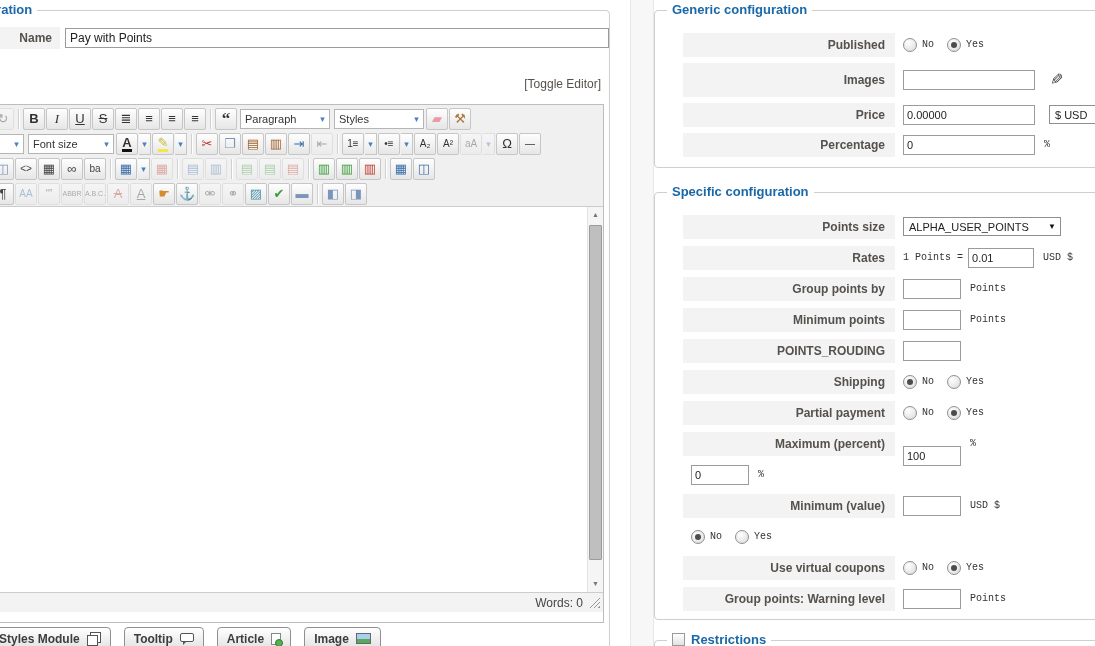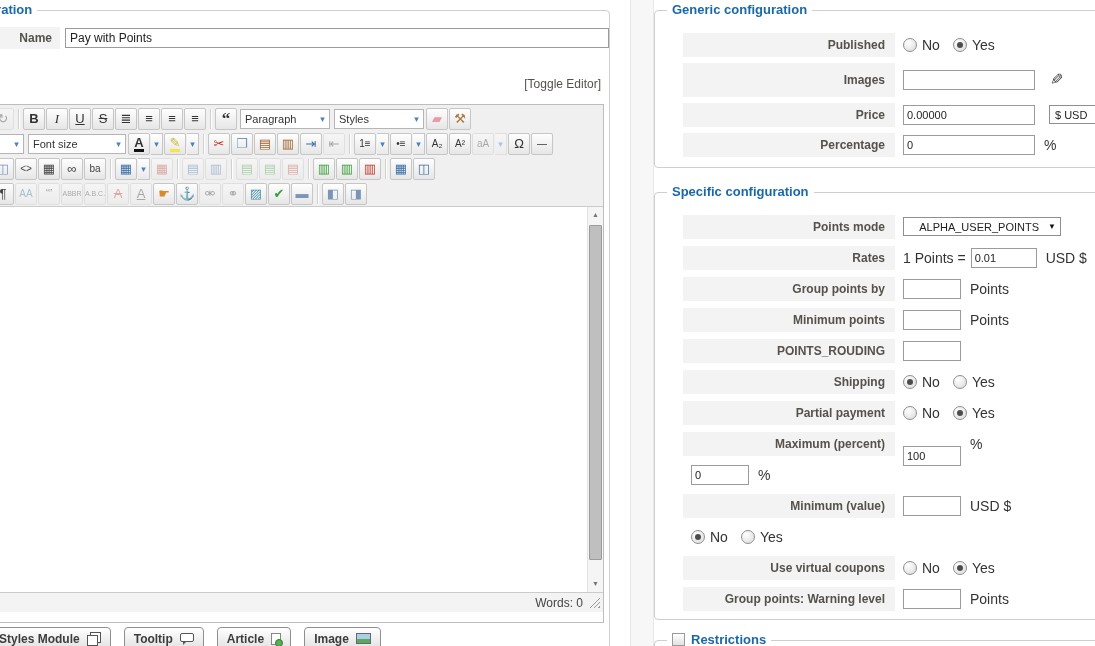--- a/index.html
+++ b/index.html
@@ -74,25 +74,25 @@
   #specific{left:652px;top:192px;width:470px;height:428px;}
   #restrict{left:652px;top:640px;width:470px;height:50px;}
   .fs .fs-legend{left:12px;}
   .rows{margin:16px 14px 0 16px;display:flex;flex-direction:column;gap:6px;}
   #specific .rows{gap:7px;margin-top:16px;}
   .frow{display:flex;align-items:stretch;height:24px;}
   .flabel{width:212px;flex:none;background:#f3f3f3;color:var(--labelc,#55514d);font-weight:bold;font-size:12px;
           display:flex;align-items:center;justify-content:flex-end;padding-right:10px;box-sizing:border-box;}
   .fctrl{display:flex;align-items:center;gap:5px;padding-left:8px;font-size:12px;color:#333;}
   .txt{height:16px;border:1px solid #9b9b9b;font-size:11px;padding:1px 3px;color:#222;font-family:inherit;}
-  .rtext{font-size:14px;color:#333;white-space:nowrap;}
+  .rtext{font-size:10px;color:#333;white-space:nowrap;font-family:Liberation Mono, monospace;}
   .suffix{margin-left:4px;}
   .fselect{height:19px;border:1px solid #8f8f8f;background:#fff;display:inline-flex;align-items:center;
            font-size:11px;color:#222;box-sizing:border-box;cursor:pointer;}
-  .fselect .t{flex:1;padding:0 5px;white-space:nowrap;overflow:hidden;text-align:right;}
+  .fselect .t{flex:1;padding:0 5px;white-space:nowrap;overflow:hidden;}
   .fselect .ar{width:16px;font-size:8px;color:#111;text-align:center;}
   .radio{width:12px;height:12px;border-radius:50%;border:1px solid #8f8f8f;flex:none;
          background:radial-gradient(circle at 35% 30%,#fff,#d9d9d9);display:inline-block;cursor:pointer;box-sizing:content-box;}
   .radio.sel::after{content:'';display:block;width:6px;height:6px;border-radius:50%;background:#4c4c4c;margin:3px;}
   .rpair{display:inline-flex;align-items:center;gap:5px;margin-right:8px;}
   .pencil{font-size:16px;color:#3d3d3d;margin-left:10px;transform:scaleX(-1);cursor:pointer;line-height:1;}
   .cb{width:13px;height:13px;border:1px solid #9a9a9a;background:linear-gradient(#fff,#e2e2e2);display:inline-block;cursor:pointer;box-sizing:border-box;}
 </style>
 </head>
 <body>
@@ -155,21 +155,21 @@
             </span>
             <span class="tb-btn tan">
               <span class="g">⚒</span>
             </span>
           </div>
           <div class="tb-row">
             <div class="tb-select" style="width: 30px;">
               <span class="tb-sel-text"></span>
               <span class="tb-sel-arrow">▾</span>
             </div>
-            <div class="tb-select" style="width: 98px;">
+            <div class="tb-select" style="width: 86px;">
               <span class="tb-sel-text">Font size</span>
               <span class="tb-sel-arrow">▾</span>
             </div>
             <span class="tb-btn fcolor">
               <span class="g">A</span>
             </span>
             <span class="tb-dd">▾</span>
             <span class="tb-btn hcolor">
               <span class="g">✎</span>
             </span>
@@ -406,21 +406,21 @@
             <span class="rtext suffix">%</span>
           </div>
         </div>
       </div>
   </fieldset>
 
   <fieldset class="fs" id="specific">
     <div class="fs-legend">Specific configuration</div>
     <div class="rows" id="specific-rows">
         <div class="frow">
-          <div class="flabel">Points mode</div>
+          <div class="flabel">Points size</div>
           <div class="fctrl">
             <div class="fselect" style="width: 158px;">
               <span class="t">ALPHA_USER_POINTS</span>
               <span class="ar">▼</span>
             </div>
           </div>
         </div>
         <div class="frow">
           <div class="flabel">Rates</div>
           <div class="fctrl">

